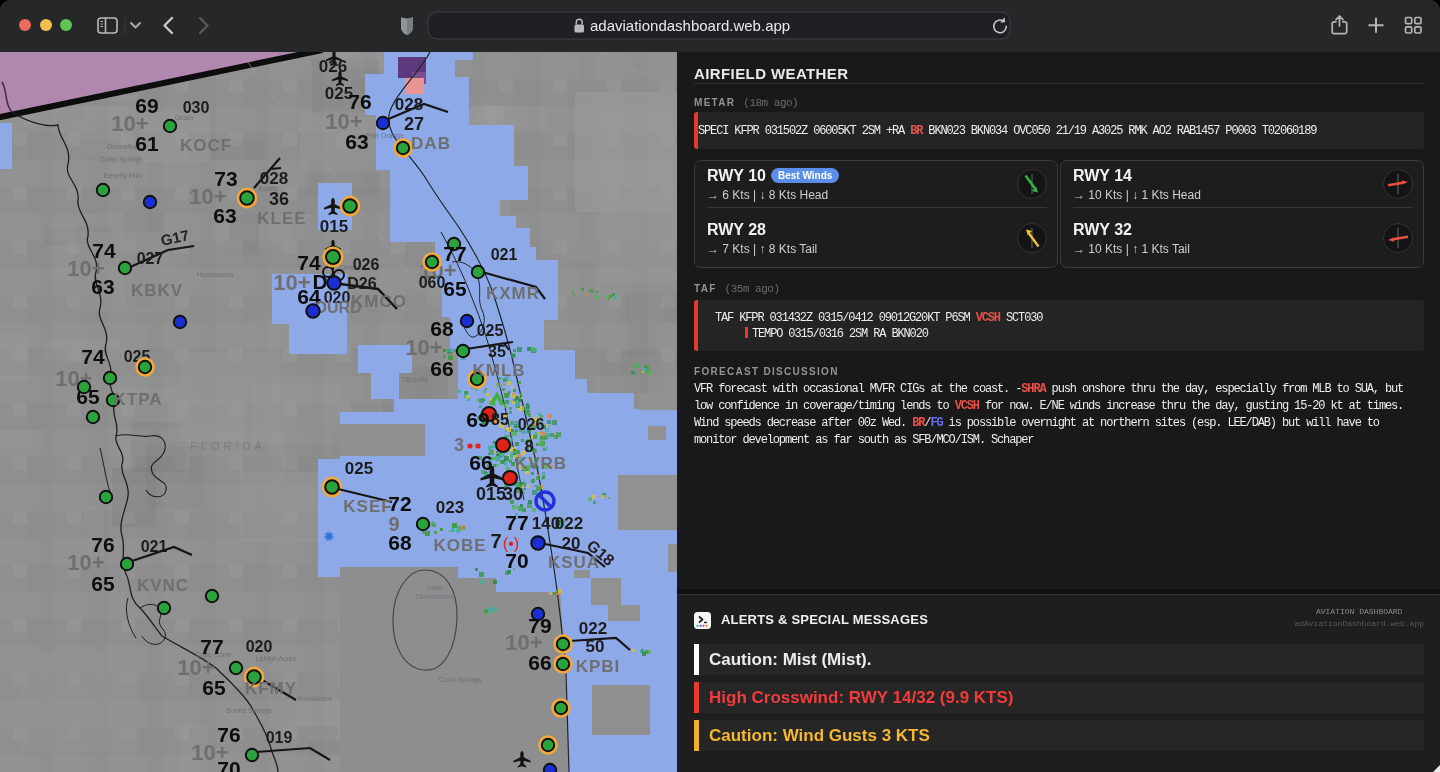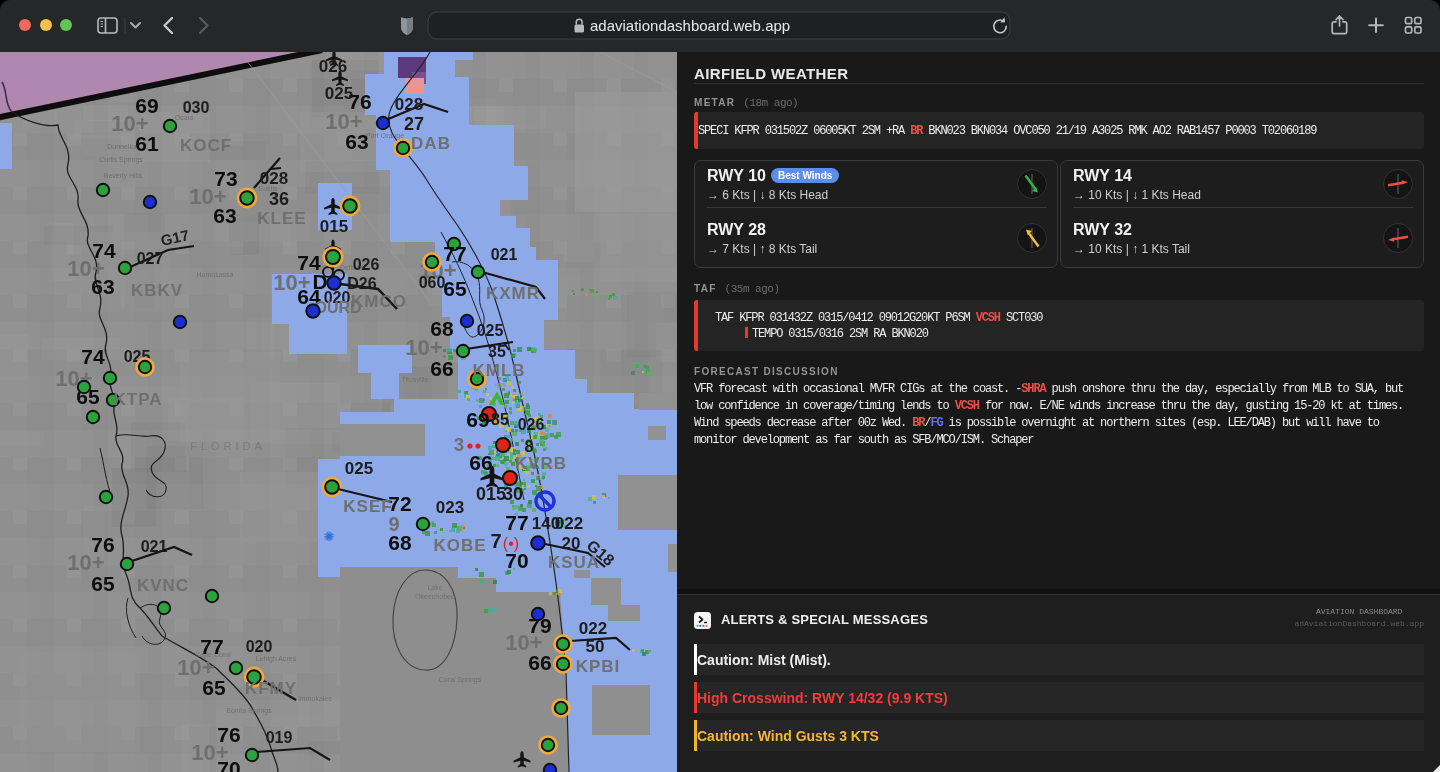--- a/index.html
+++ b/index.html
@@ -29,21 +29,21 @@
 .tafbox{margin-top:7px;background:#242424;border-left:4px solid #e8392e;border-radius:3px;padding:9.5px 0 9.5px 17px}
 .tafline{height:16px;line-height:16px;white-space:pre}
 .tind{padding-left:30px;position:relative}
 .minibar{display:inline-block;width:3px;height:11px;margin-right:4px;position:relative;top:1px}
 .fcast{margin-top:5px;line-height:17px;width:720px}
 .alerts{position:absolute;left:0;right:0;top:542px;bottom:0;background:#1e1e1e;border-top:1px solid #333;box-shadow:0 -5px 0 #101010}
 .ahead{display:flex;align-items:center;padding:16px 16px 0 17px}
 .aicon{width:17px;height:17px;background:#f5f5f5;border-radius:3.5px;margin-right:10px;position:relative;top:1px}
 .atitle{color:#f0f0f0;font-weight:bold;font-size:13px;letter-spacing:.2px}
 .aright{position:absolute;right:16px;top:12px;text-align:center;font-family:"Liberation Mono",monospace;font-size:8px;letter-spacing:0}
-.arow{margin:0 16px 7px 17px;height:31px;background:#262626;display:flex;align-items:center;font-size:14px;font-weight:bold;border-left:3px solid #f9a8d4;color:#ededed}
+.arow{margin:0 16px 7px 17px;height:31px;background:#262626;display:flex;align-items:center;font-size:17px;font-weight:bold;border-left:5px solid #f9a8d4;padding-left:10px;color:#ededed}
 </style></head>
 <body>
 <div class="window">
 <div class="chrome">
       <div class="dot" style="left:19px;background:#ed6a5e"></div>
       <div class="dot" style="left:40px;background:#f5bf4f"></div>
       <div class="dot" style="left:60px;background:#61c454"></div>
       <svg width="1440" height="52" style="position:absolute;left:0;top:0" fill="none">
 <rect x="98" y="18" width="19" height="15" rx="3" stroke="#b9babc" stroke-width="1.6"></rect>
 <line x1="105.5" y1="18" x2="105.5" y2="33" stroke="#b9babc" stroke-width="1.6"></line>

